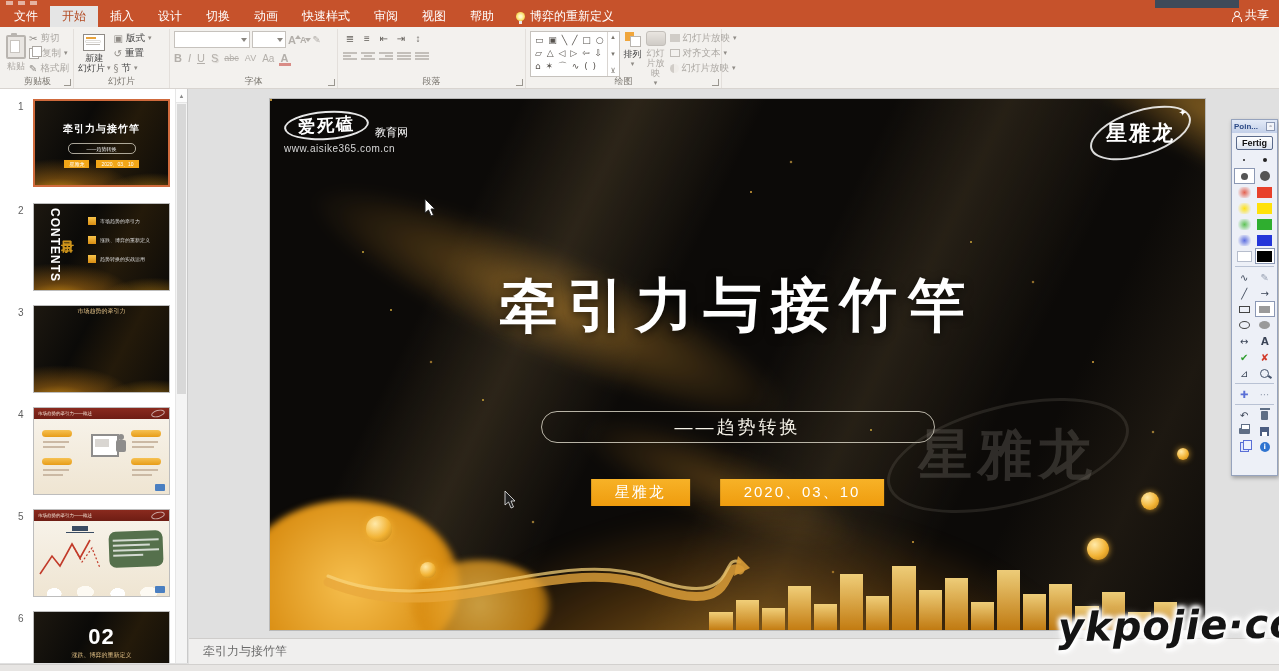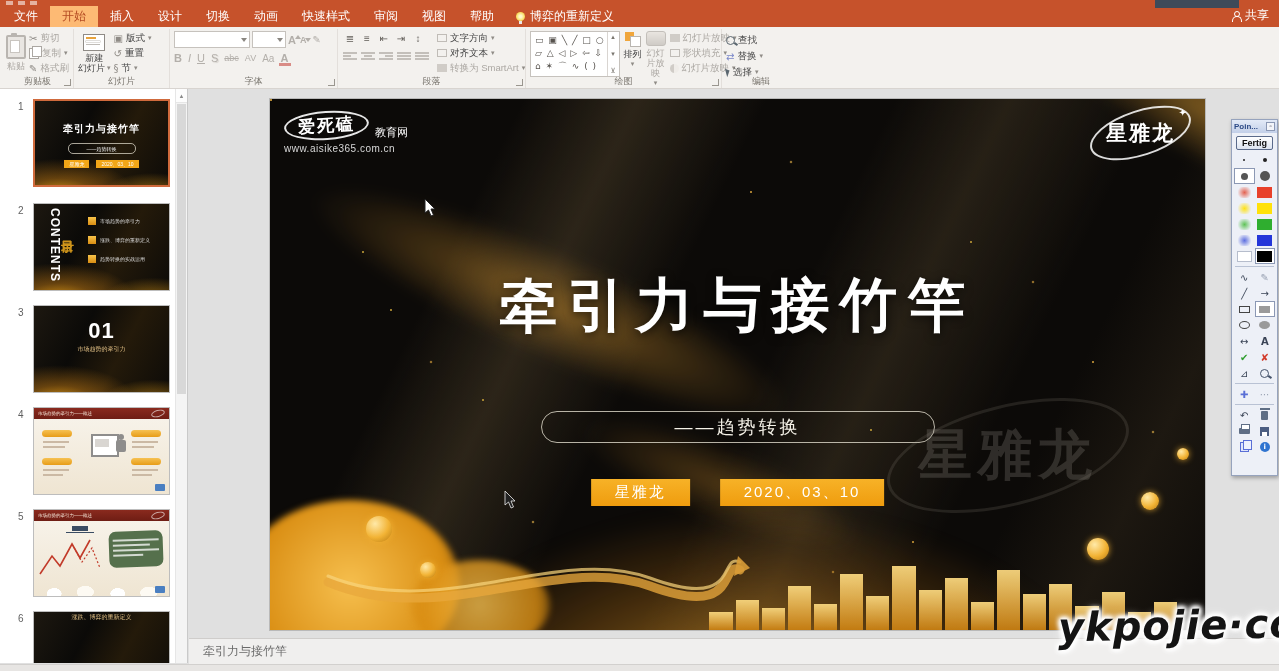--- a/index.html
+++ b/index.html
@@ -5,21 +5,21 @@
   html,body{margin:0;padding:0}
   body{width:1279px;height:671px;position:relative;overflow:hidden;
        font-family:"Liberation Sans","DejaVu Sans",sans-serif;background:#e0e0e0;-webkit-font-smoothing:antialiased}
   
   .topbar{position:absolute;top:0;left:0;right:0;height:27px;background:#c6522b;z-index:10}
   .topbar .darkrect{position:absolute;left:1155px;top:0;width:84px;height:8px;background:#3e4a59}
   .qat{position:absolute;left:6px;top:1px;display:flex;gap:5px}
   .qat i{width:7px;height:4px;background:rgba(255,255,255,.55)}
   .tabs{position:absolute;left:2px;top:6px;display:flex;height:21px;align-items:stretch}
   .tab{color:#fff;font-size:12px;padding:0 12px;display:flex;align-items:center;white-space:nowrap;cursor:default}
-  .tab.selected{background:#fdba74;color:#b34a22}
+  .tab.selected{background:#e5e5e5;color:#b34a22}
   .tab-search{display:flex;align-items:center;gap:5px;color:#fff;font-size:12px;padding:0 10px}
   .i-bulb{width:9px;height:9px;border-radius:50%;background:radial-gradient(circle,#fff8c9 20%,#f5d23d 80%);position:relative;display:inline-block}
   .i-bulb::after{content:"";position:absolute;left:3px;bottom:-3px;width:3px;height:3px;background:#e8e8e8}
   .share{position:absolute;right:10px;top:7px;color:#fff;font-size:12px;display:flex;align-items:center;gap:4px}
   .i-person{width:10px;height:10px;position:relative;display:inline-block}
   .i-person::before{content:"";position:absolute;left:3px;top:0;width:4px;height:4px;border:1px solid #fff;border-radius:50%}
   .i-person::after{content:"";position:absolute;left:1px;top:5px;width:8px;height:5px;border:1px solid #fff;border-bottom:none;border-radius:5px 5px 0 0}
   
   .ribbon{position:absolute;top:27px;left:0;right:0;height:62px;background:#f3f1ee;border-bottom:1px solid #d8d4d0;display:flex;padding:2px 0 0 2px;box-sizing:border-box;z-index:9}
   .group{position:relative;border-right:1px solid #e3dfdb;padding:2px 4px 13px 4px;box-sizing:border-box;flex:none}
@@ -325,37 +325,20 @@
               <i></i>
               <i></i>
             </span>
           <span class="al">
               <i></i>
               <i></i>
               <i></i>
             </span>
         </div>
       </div>
-      <div class="col" style="gap:1px;margin-left:4px">
-        <div class="sbtn">
-          <span class="shp-ic shp-out"></span>
-          <span>文字方向</span>
-          <span class="chev">▾</span>
-        </div>
-        <div class="sbtn">
-          <span class="shp-ic shp-out"></span>
-          <span>对齐文本</span>
-          <span class="chev">▾</span>
-        </div>
-        <div class="sbtn dis">
-          <span class="shp-ic shp-fill"></span>
-          <span>转换为 SmartArt</span>
-          <span class="chev">▾</span>
-        </div>
-      </div>
     </div>
     <div class="group-label">段落</div>
     <div class="launcher"></div>
   </div>
 
   <div class="group" style="width:196px">
     <div class="row" style="align-items:flex-start;gap:4px">
       <div class="gallery">
         <div class="gal-row">▭ ▣ ╲ ╱ □ ○</div>
         <div class="gal-row">▱ △ ◁ ▷ ⇦ ⇩</div>
@@ -377,53 +360,34 @@
         <span class="chev">▾</span>
       </div>
       <div class="col" style="gap:1px">
         <div class="sbtn dis">
           <span class="shp-ic shp-fill"></span>
           <span>幻灯片放映</span>
           <span class="chev">▾</span>
         </div>
         <div class="sbtn dis">
           <span class="shp-ic shp-out"></span>
-          <span>形状填充</span>
+          <span>对齐文本</span>
           <span class="chev">▾</span>
         </div>
         <div class="sbtn dis">
           <span class="shp-eff"></span>
           <span>幻灯片放映</span>
           <span class="chev">▾</span>
         </div>
       </div>
     </div>
     <div class="group-label">绘图</div>
     <div class="launcher"></div>
   </div>
 
-  <div class="group" style="width:78px;border-right:none">
-    <div class="col" style="gap:2px;margin-top:2px">
-      <div class="sbtn">
-        <span class="i-mag"></span>
-        <span>查找</span>
-      </div>
-      <div class="sbtn">
-        <span class="glyph" style="color:#7a87c9">⇄</span>
-        <span>替换</span>
-        <span class="chev">▾</span>
-      </div>
-      <div class="sbtn">
-        <span class="i-sel"></span>
-        <span>选择</span>
-        <span class="chev">▾</span>
-      </div>
-    </div>
-    <div class="group-label">编辑</div>
-  </div>
 </div>
 
 <div class="left-panel">
   <span class="thumb-num" style="top:12px">1</span>
   <div class="thumb selected mini-dark" style="top:10px">
     <div class="t-title">牵引力与接竹竿</div>
     <div class="t-pill">——趋势转换</div>
     <div class="t-tags">
       <span class="t-tag">星雅龙</span>
       <span class="t-tag">2020、03、10</span>
@@ -445,21 +409,20 @@
         </div>
       <div class="t2-item">
           <b></b>
           <span>趋势转换的实战运用</span>
         </div>
     </div>
   </div>
 
   <span class="thumb-num" style="top:218px">3</span>
   <div class="thumb mini-dark" style="top:216px">
-    <div class="t-big">01</div>
     <div class="t-sub">市场趋势的牵引力</div>
   </div>
 
   <span class="thumb-num" style="top:320px">4</span>
   <div class="thumb mini-light" style="top:318px">
     <div class="t-red">
         <span>市场趋势的牵引力——概述</span>
         <span class="swish"></span>
       </div>
     <span class="pill-g" style="left:8px;top:22px"></span>
@@ -495,20 +458,21 @@
         <i style="width:80%"></i>
         <i></i>
         <i style="width:65%"></i>
       </div>
     <div class="t5-cloud"></div>
     <span class="t-bluelogo"></span>
   </div>
 
   <span class="thumb-num" style="top:524px">6</span>
   <div class="thumb mini-dark" style="top:522px">
+    <div class="t-big">02</div>
     <div class="t-sub">涨跌、博弈的重新定义</div>
   </div>
 
   <div class="panel-scroll">
     <div class="up">▲</div>
     <div class="bar"></div>
   </div>
 </div>
 
 <div class="canvas">

